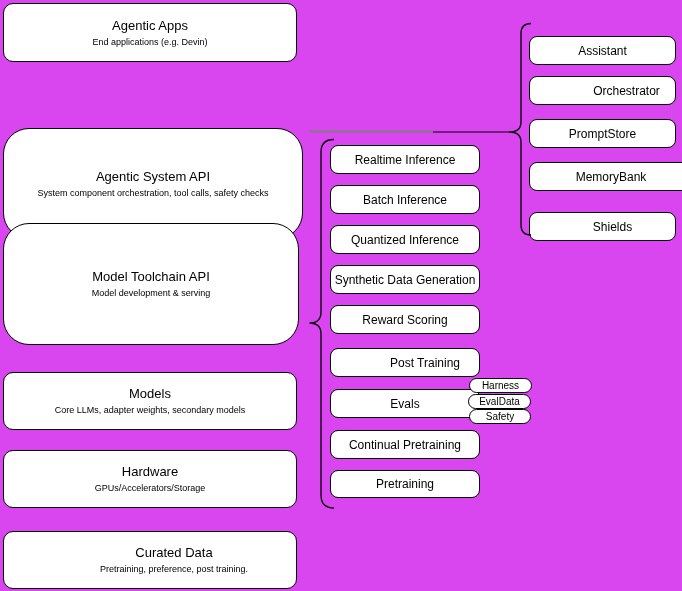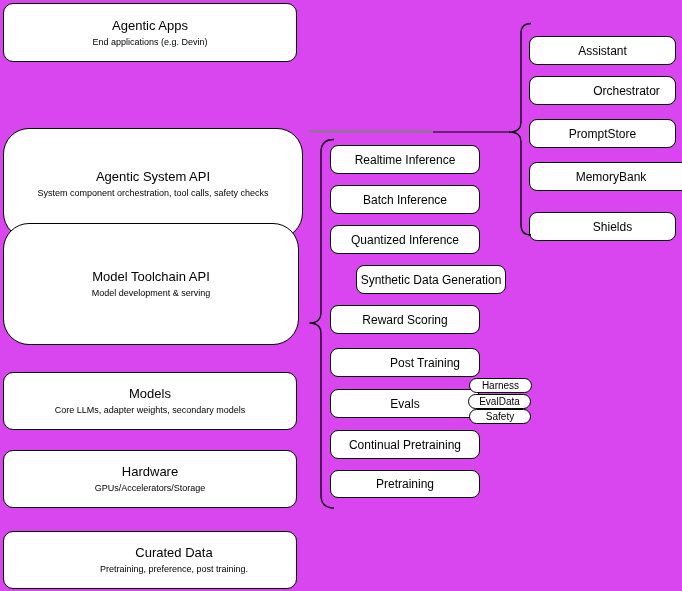--- a/index.html
+++ b/index.html
@@ -82,21 +82,21 @@
   </div>
 
   <div class="node lbox" style="left:3px; top:531px; width:294px; height:58px;padding-left:48px;">
     <div class="title">Curated Data</div>
     <div class="subtitle">Pretraining, preference, post training.</div>
   </div>
 
   <div class="node mbox" style="left:330px; top:145px; width:150px; height:29px;">Realtime Inference</div>
   <div class="node mbox" style="left:330px; top:185px; width:150px; height:29px;">Batch Inference</div>
   <div class="node mbox" style="left:330px; top:225px; width:150px; height:29px;">Quantized Inference</div>
-  <div class="node mbox" style="left:330px; top:265px; width:150px; height:29px;margin-left:26px;">Synthetic Data Generation</div>
+  <div class="node mbox" style="left:330px; top:265px; width:150px; height:29px;">Synthetic Data Generation</div>
   <div class="node mbox" style="left:330px; top:305px; width:150px; height:29px;">Reward Scoring</div>
   <div class="node mbox" style="left:330px; top:348px; width:150px; height:29px;padding-left:40px;">Post Training</div>
   <div class="node mbox" style="left:330px; top:389px; width:150px; height:29px;">Evals</div>
   <div class="node mbox" style="left:330px; top:430px; width:150px; height:29px;">Continual Pretraining</div>
   <div class="node mbox" style="left:330px; top:470px; width:150px; height:28px;">Pretraining</div>
 
   <div class="node pill" style="left:469px; top:378px; width:63px; height:15px;">Harness</div>
   <div class="node pill" style="left:468px; top:394px; width:63px; height:15px;">EvalData</div>
   <div class="node pill" style="left:469px; top:409px; width:62px; height:15px;">Safety</div>
 

